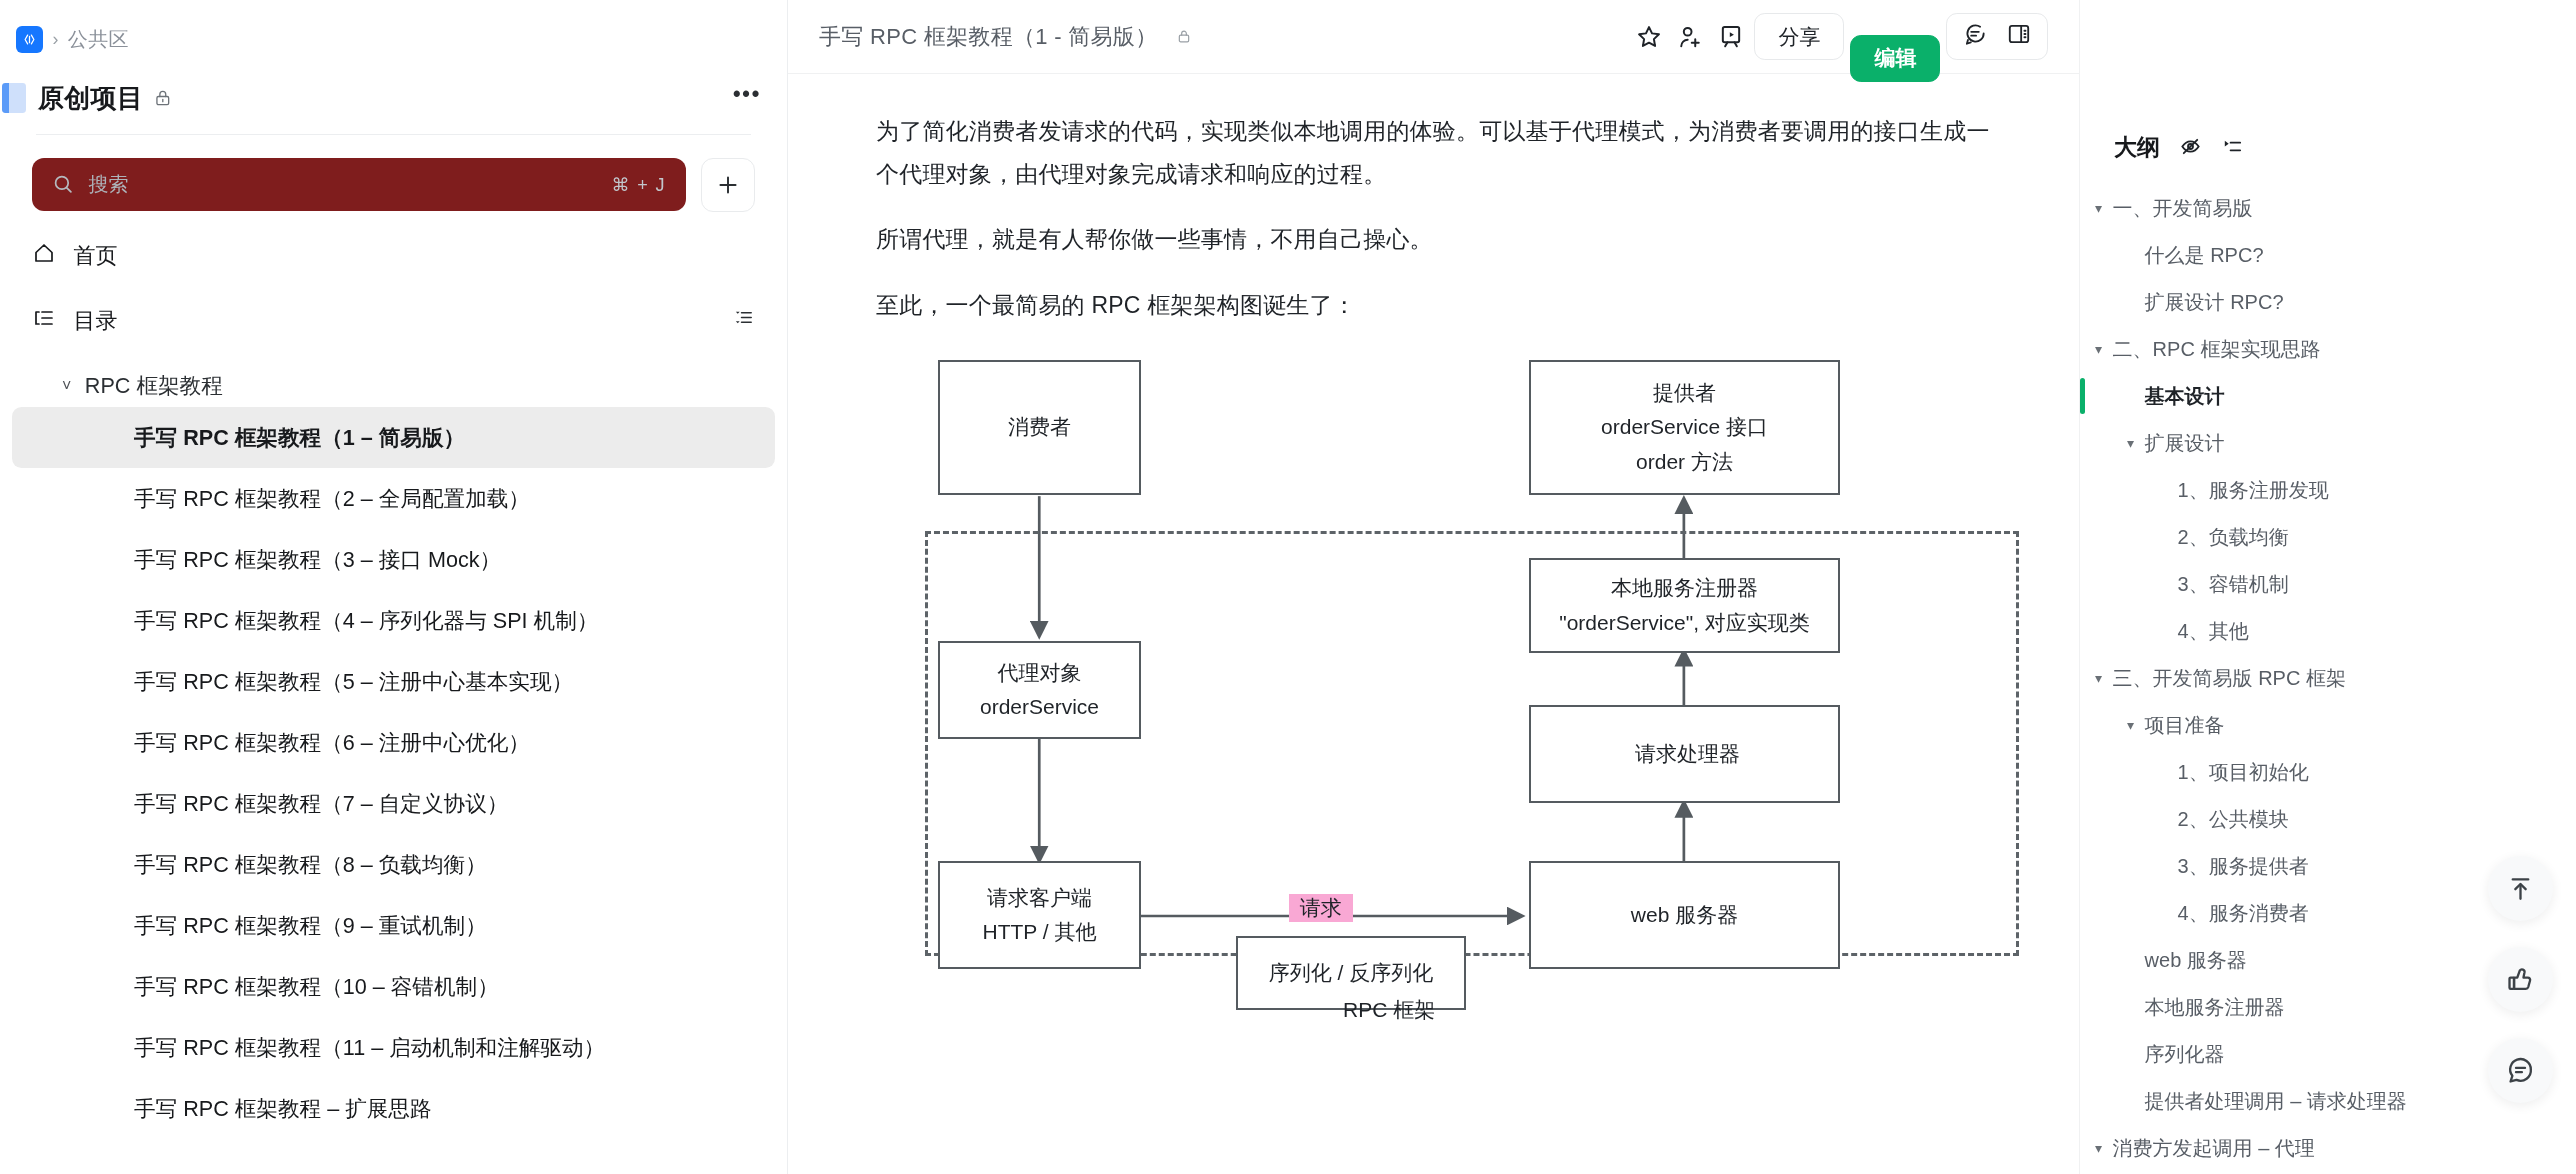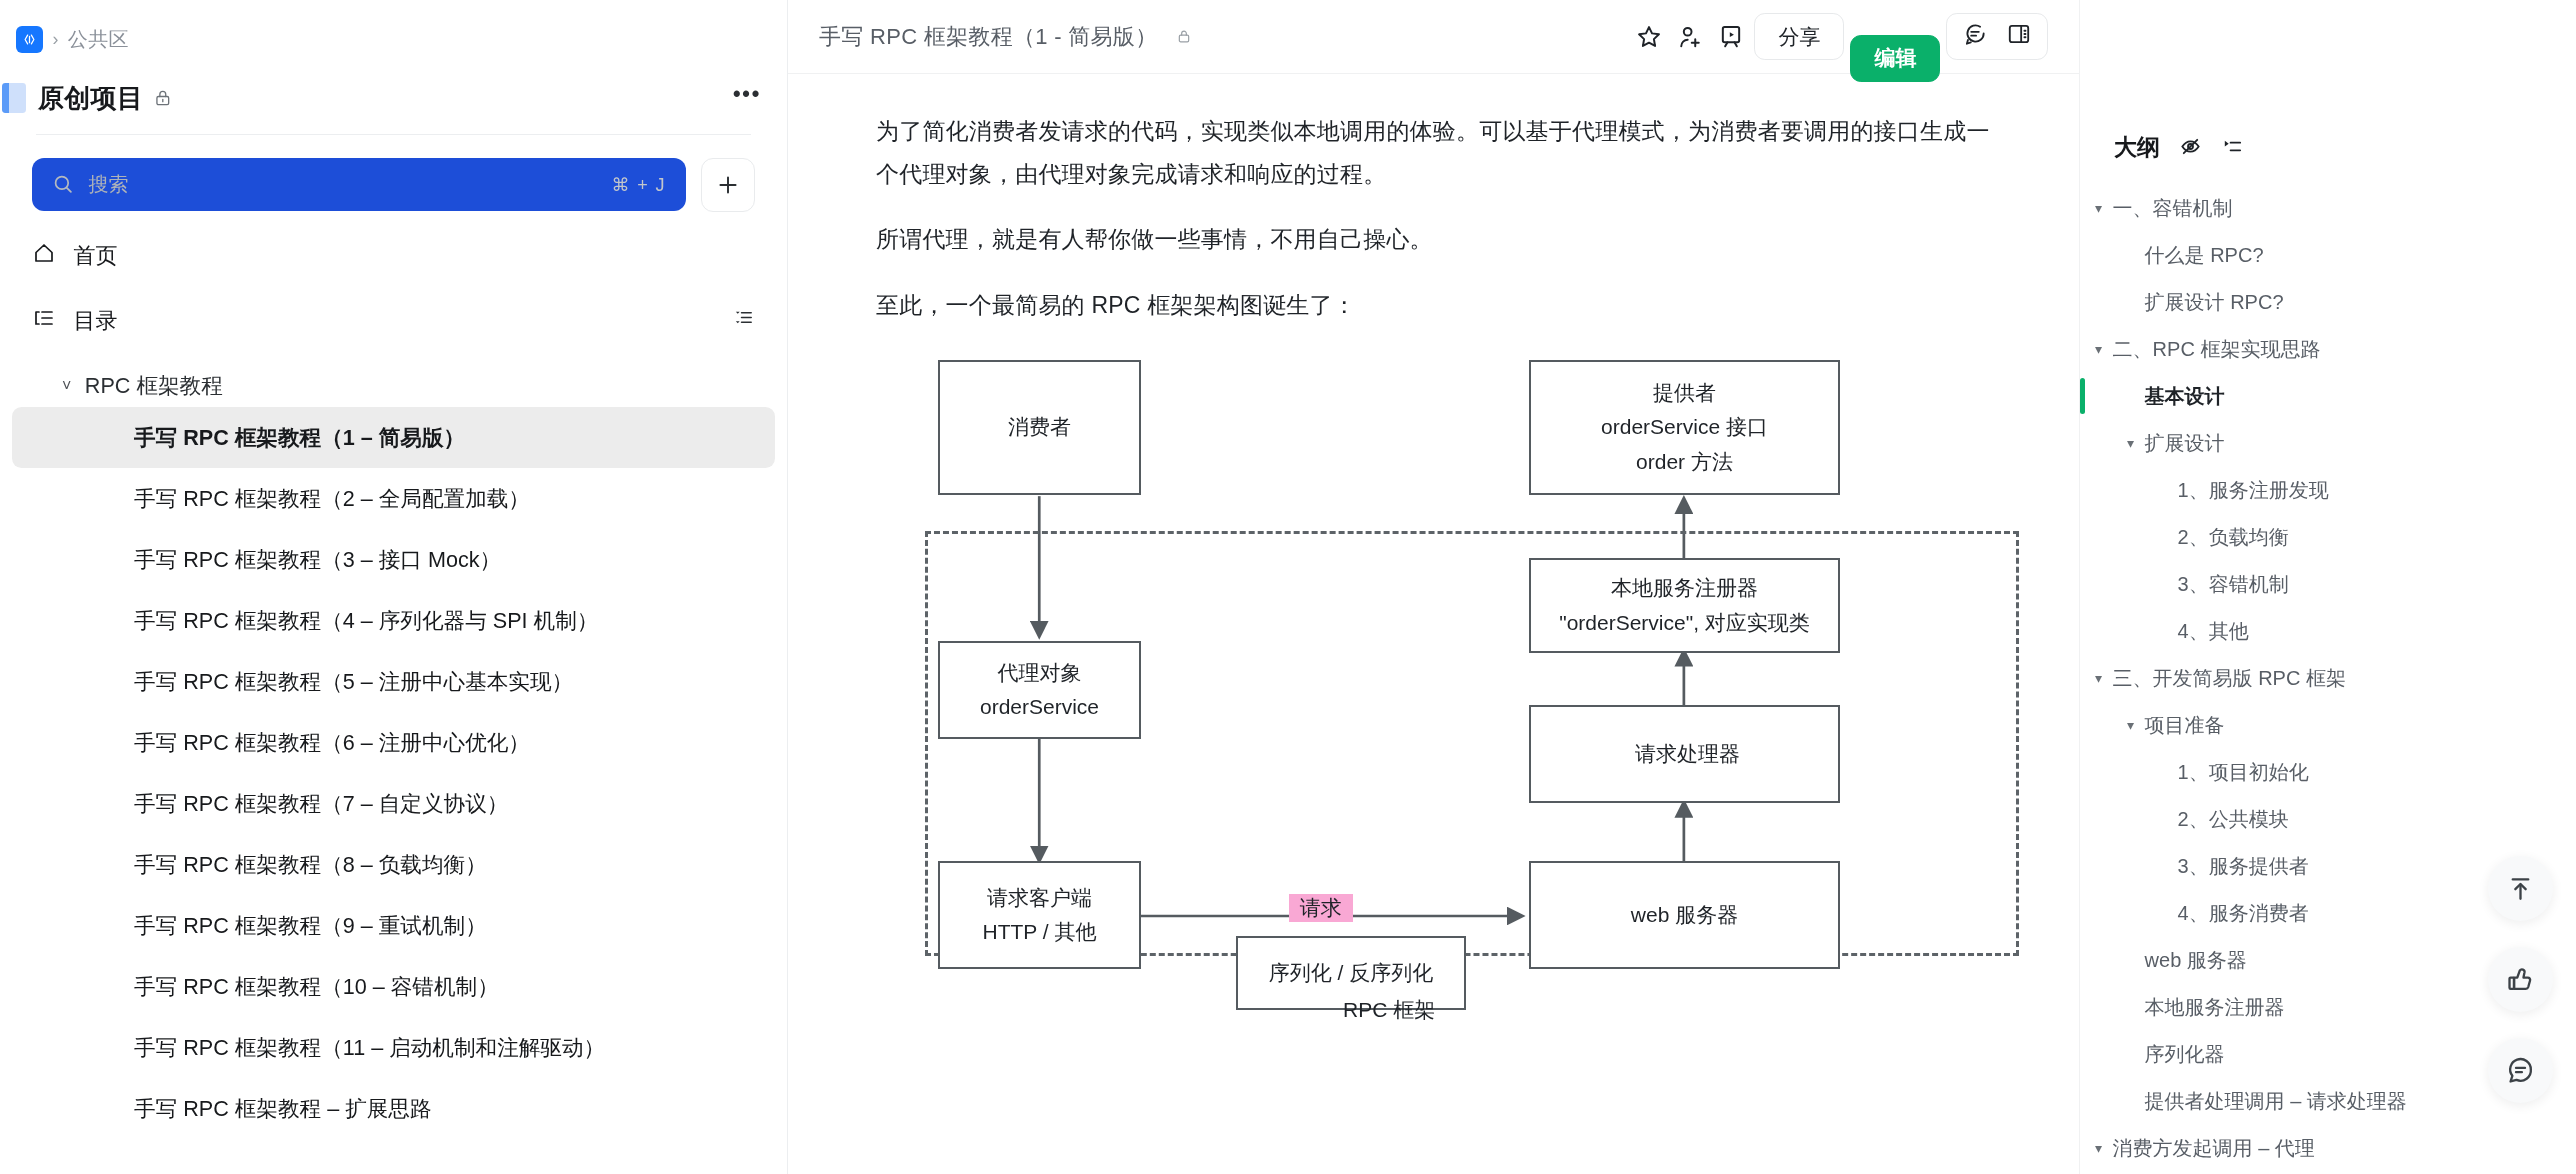--- a/index.html
+++ b/index.html
@@ -44,21 +44,21 @@
     flex: 0 0 24px; margin-right: 12px;
   }
   .proj-title { font-size: 26px; font-weight: 700; color: #17191c; letter-spacing: 0.3px; }
   .lock-ic { margin-left: 10.8px; display:flex; align-items:center; }
   .dots { margin-left: auto; color: #2b2f33; font-size: 23px; letter-spacing: 1.4px; line-height: 0.4; padding-bottom: 6.8px;}
 
   .sb-divider { height: 1.4px; background: #eceef0; margin: 10.8px 36px 0 36px; }
 
   .search-row { display: flex; align-items: center; gap: 15px; padding: 23px 32px 0 32px; }
   .search-box {
-    flex: 1 1 auto; height: 53px; background: #1d4ed8; border-radius: 12px;
+    flex: 1 1 auto; height: 53px; background: #7f1d1d; border-radius: 12px;
     display: flex; align-items: center; padding: 0 20px; gap: 15px;
   }
   .search-ph { color: #adb2b8; font-size: 20px; flex: 1 1 auto; }
   .search-kbd { color: #c2c6cb; font-size: 18px; letter-spacing: 1.4px; }
   .add-btn {
     width: 54px; height: 54px; border: 1.4px solid #e9ebed; border-radius: 12px;
     background:#fff; display:flex; align-items:center; justify-content:center;
     flex: 0 0 54px;
   }
 
@@ -385,21 +385,21 @@
       <span>
         <svg width="23" height="23" viewBox="0 0 24 24" fill="none" stroke="#1f2328" stroke-width="1.9" stroke-linecap="round">
           <path d="M10 8h10M10 16h10"></path>
             <path d="M4 6l4 3-4 3z" fill="#1f2328" stroke="none"></path>
         </svg>
       </span>
     </div>
     <div class="ol-list" id="ol-list">
         <div class="ol-item lvl0">
           <span class="tri">▾</span>
-          <span>一、容错机制</span>
+          <span>一、开发简易版</span>
         </div>
         <div class="ol-item lvl1">
           <span class="tri blank">▾</span>
           <span>什么是 RPC?</span>
         </div>
         <div class="ol-item lvl1">
           <span class="tri blank">▾</span>
           <span>扩展设计 RPC?</span>
         </div>
         <div class="ol-item lvl0">

